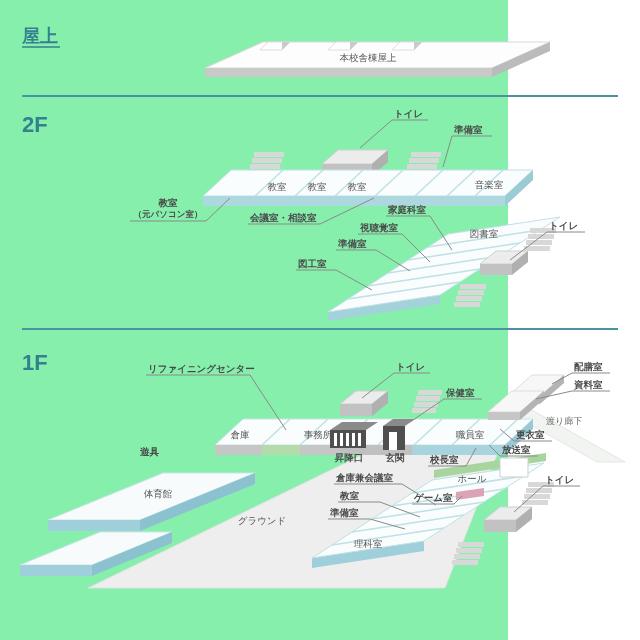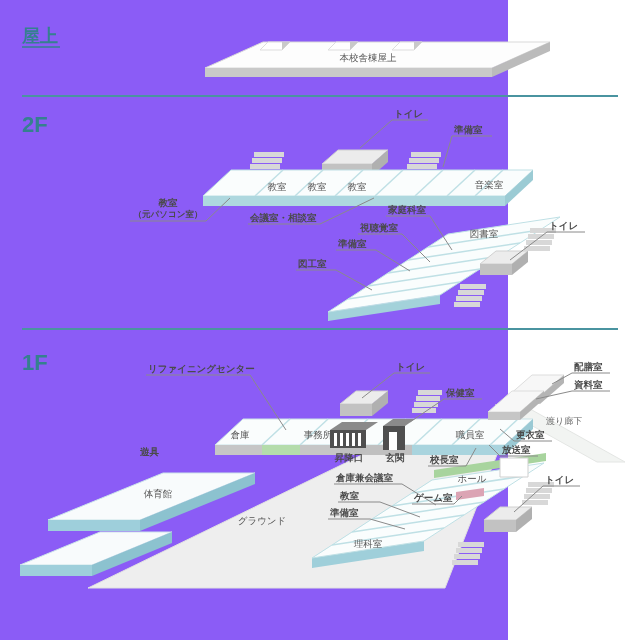--- a/index.html
+++ b/index.html
@@ -1,16 +1,16 @@
 <!DOCTYPE html>
 <html><head>
 <meta charset="utf-8">
 <style>
   html,body{margin:0;padding:0;background:#ffffff;}
-  .page{width:508px;height:640px;position:relative;background:#8b5cf6;}
+  .page{width:508px;height:640px;position:relative;background:#86efac;}
   text{font-family:"Liberation Sans","DejaVu Sans",sans-serif;}
   .hd-jp{font-size:18px;font-weight:700;fill:#35808f;}
   .hd{font-size:22px;font-weight:700;fill:#35808f;}
   .ip{font-size:9.5px;fill:#555555;}
   .ips{font-size:9px;fill:#666666;}
   .lb{font-size:9.5px;font-weight:700;fill:#4a4a4a;}
   .lbs{font-size:8.5px;font-weight:700;fill:#4a4a4a;}
   .ldr{fill:none;stroke:#8a8a8a;stroke-width:1;}
   .divline{stroke:#4a94a0;stroke-width:2;}
   .rdiv{stroke:#bfe0e5;stroke-width:1.5;}

